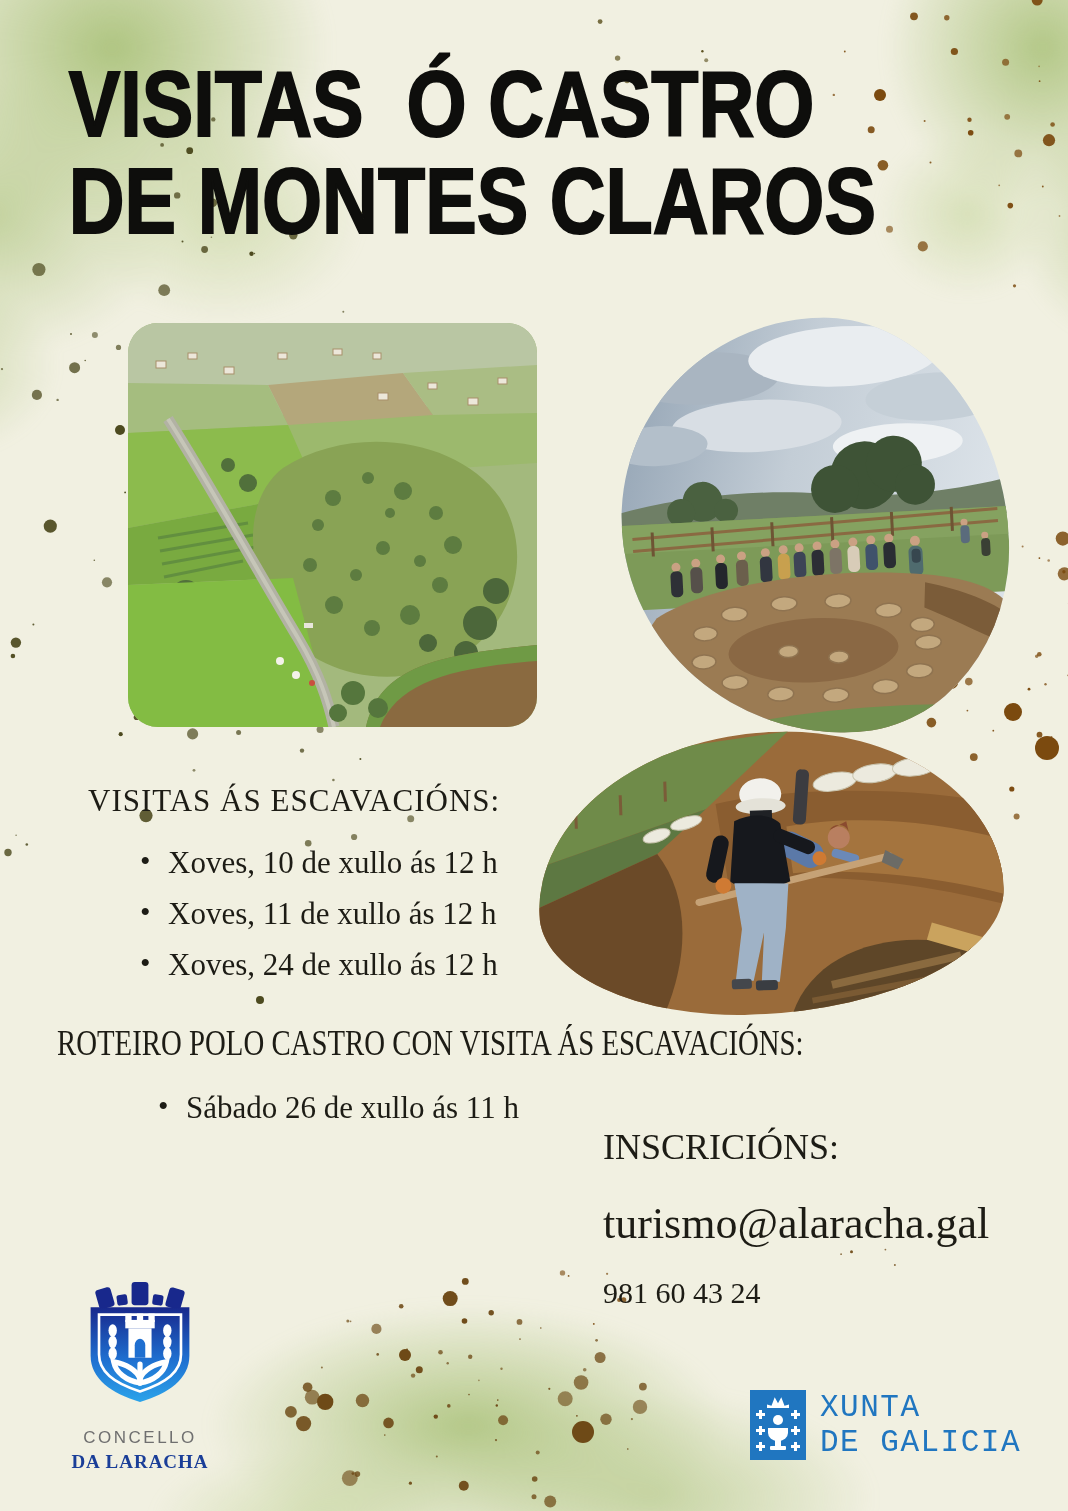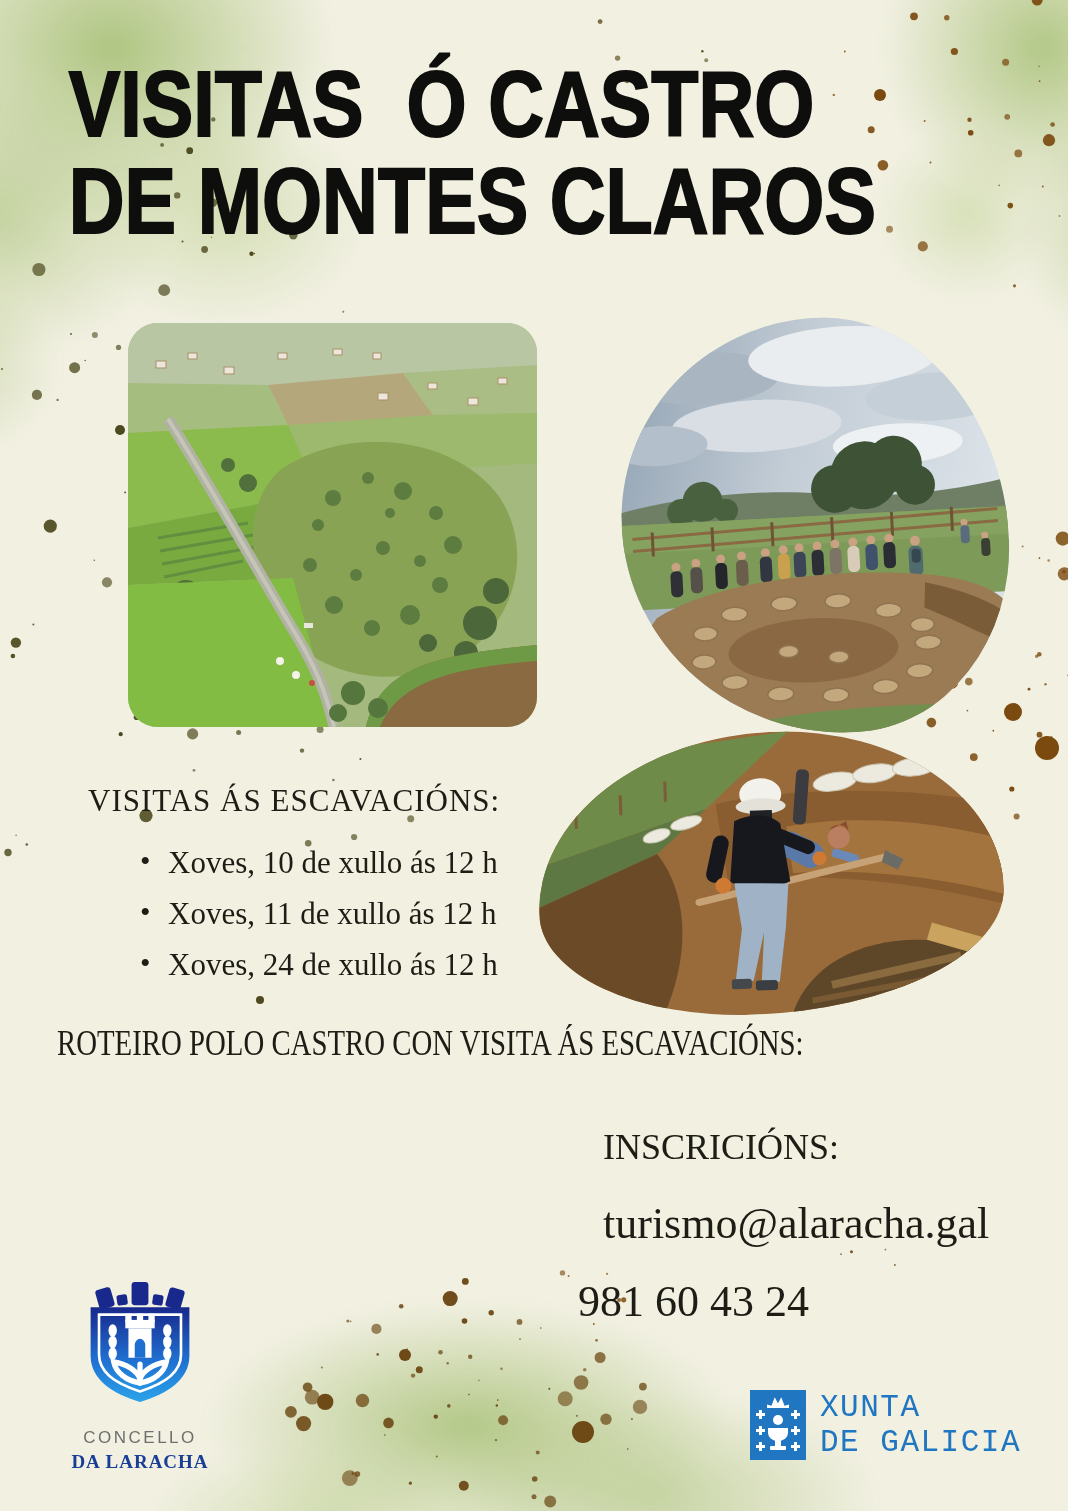--- a/index.html
+++ b/index.html
@@ -63,21 +63,21 @@
   .list li::before{content:"•";position:absolute;left:0;top:-1px;font-size:30px;}
   .visits-list{left:140px;top:845px;}
   .roteiro-heading{
     left:57px;top:1022px;font-size:36px;white-space:pre;
     transform:scaleX(.8);transform-origin:0 50%;
   }
   .roteiro-list{left:158px;top:1090px;}
   .prazas{left:95px;top:1203px;font-size:42px;letter-spacing:1px;}
   .insc-heading{left:603px;top:1126px;font-size:36px;}
   .insc-email{left:603px;top:1198px;font-size:44px;}
-  .insc-phone{left:578px;top:1276px;font-size:44px;}
+  .insc-phone{left:603px;top:1276px;font-size:30px;}
   
   .concello{left:60px;top:1280px;width:160px;text-align:center;z-index:4;}
   .concello svg{display:block;margin:0 auto;}
   .concello-line1{font-family:"Liberation Sans", sans-serif;font-size:17px;letter-spacing:2.5px;color:#6f6f6f;margin-top:24px;}
   .concello-line2{font-family:Liberation Serif, serif;font-size:19px;font-weight:bold;letter-spacing:1px;color:#1a3e98;margin-top:3px;}
   .xunta{left:750px;top:1390px;display:flex;align-items:center;gap:14px;z-index:4;}
   .xunta-text{
     font-family:Liberation Mono, monospace;font-size:31px;line-height:35px;
     letter-spacing:1.5px;color:#2076c0;
   }
@@ -581,20 +581,23 @@
   </div>
 
   <div class="txt visits-heading">VISITAS ÁS ESCAVACIÓNS:</div>
   <ul class="txt list visits-list">
     <li>Xoves, 10 de xullo ás 12 h</li>
     <li>Xoves, 11 de xullo ás 12 h</li>
     <li>Xoves, 24 de xullo ás 12 h</li>
   </ul>
 
   <div class="txt roteiro-heading">ROTEIRO POLO CASTRO CON VISITA ÁS ESCAVACIÓNS:</div>
+  <ul class="txt list roteiro-list">
+    <li>Sábado 26 de xullo ás 11 h</li>
+  </ul>
 
 
   <div class="txt insc-heading">INSCRICIÓNS:</div>
   <div class="txt insc-email">turismo@alaracha.gal</div>
   <div class="txt insc-phone">981 60 43 24</div>
 
   <div class="txt concello">
     <svg width="118" height="124" viewBox="0 0 110 118">
       <defs>
         <linearGradient id="shield" x1="0" y1="0" x2="0" y2="1">

